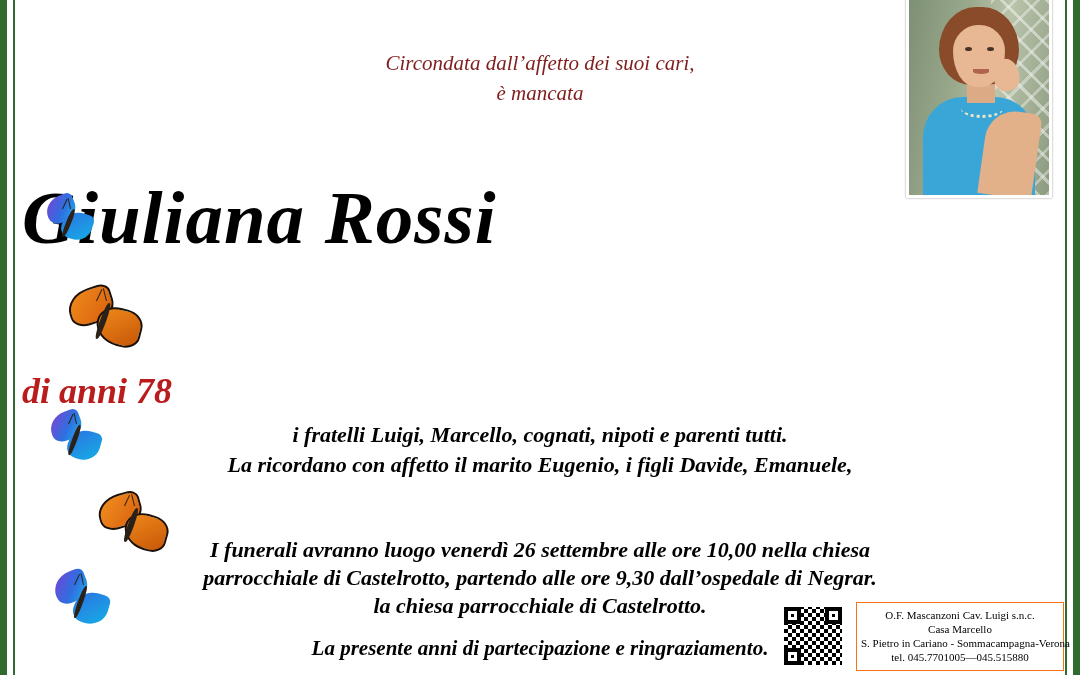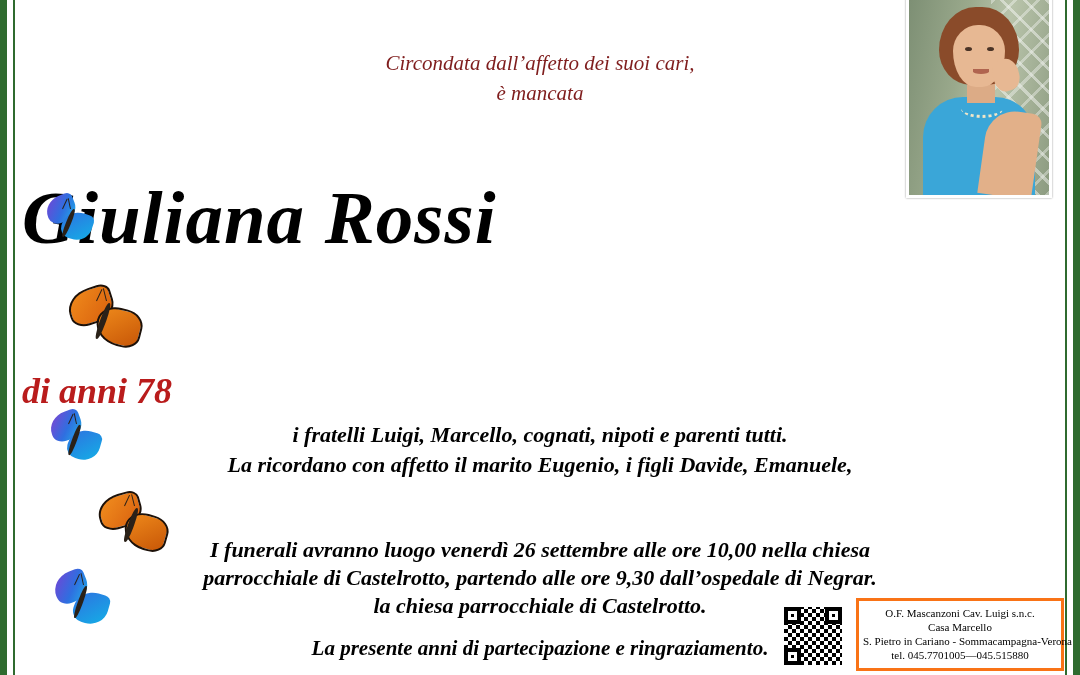--- a/index.html
+++ b/index.html
@@ -290,21 +290,21 @@
   .qr .fm.tl { left: 0; top: 0; }
   .qr .fm.tr { right: 0; top: 0; }
   .qr .fm.bl { left: 0; bottom: 0; }
 
   
   .agency {
     position: absolute;
     right: 16px;
     bottom: 4px;
     width: 208px;
-    border: 3px solid #f97316;
+    border: 1px solid #f97316;
     background: #ffffff;
     text-align: center;
     padding: 5px 4px 6px 4px;
     box-sizing: border-box;
     font-family: "Liberation Serif", serif;
     font-size: 11px;
     line-height: 14px;
     color: #000;
   }
   .agency div { white-space: nowrap; }

